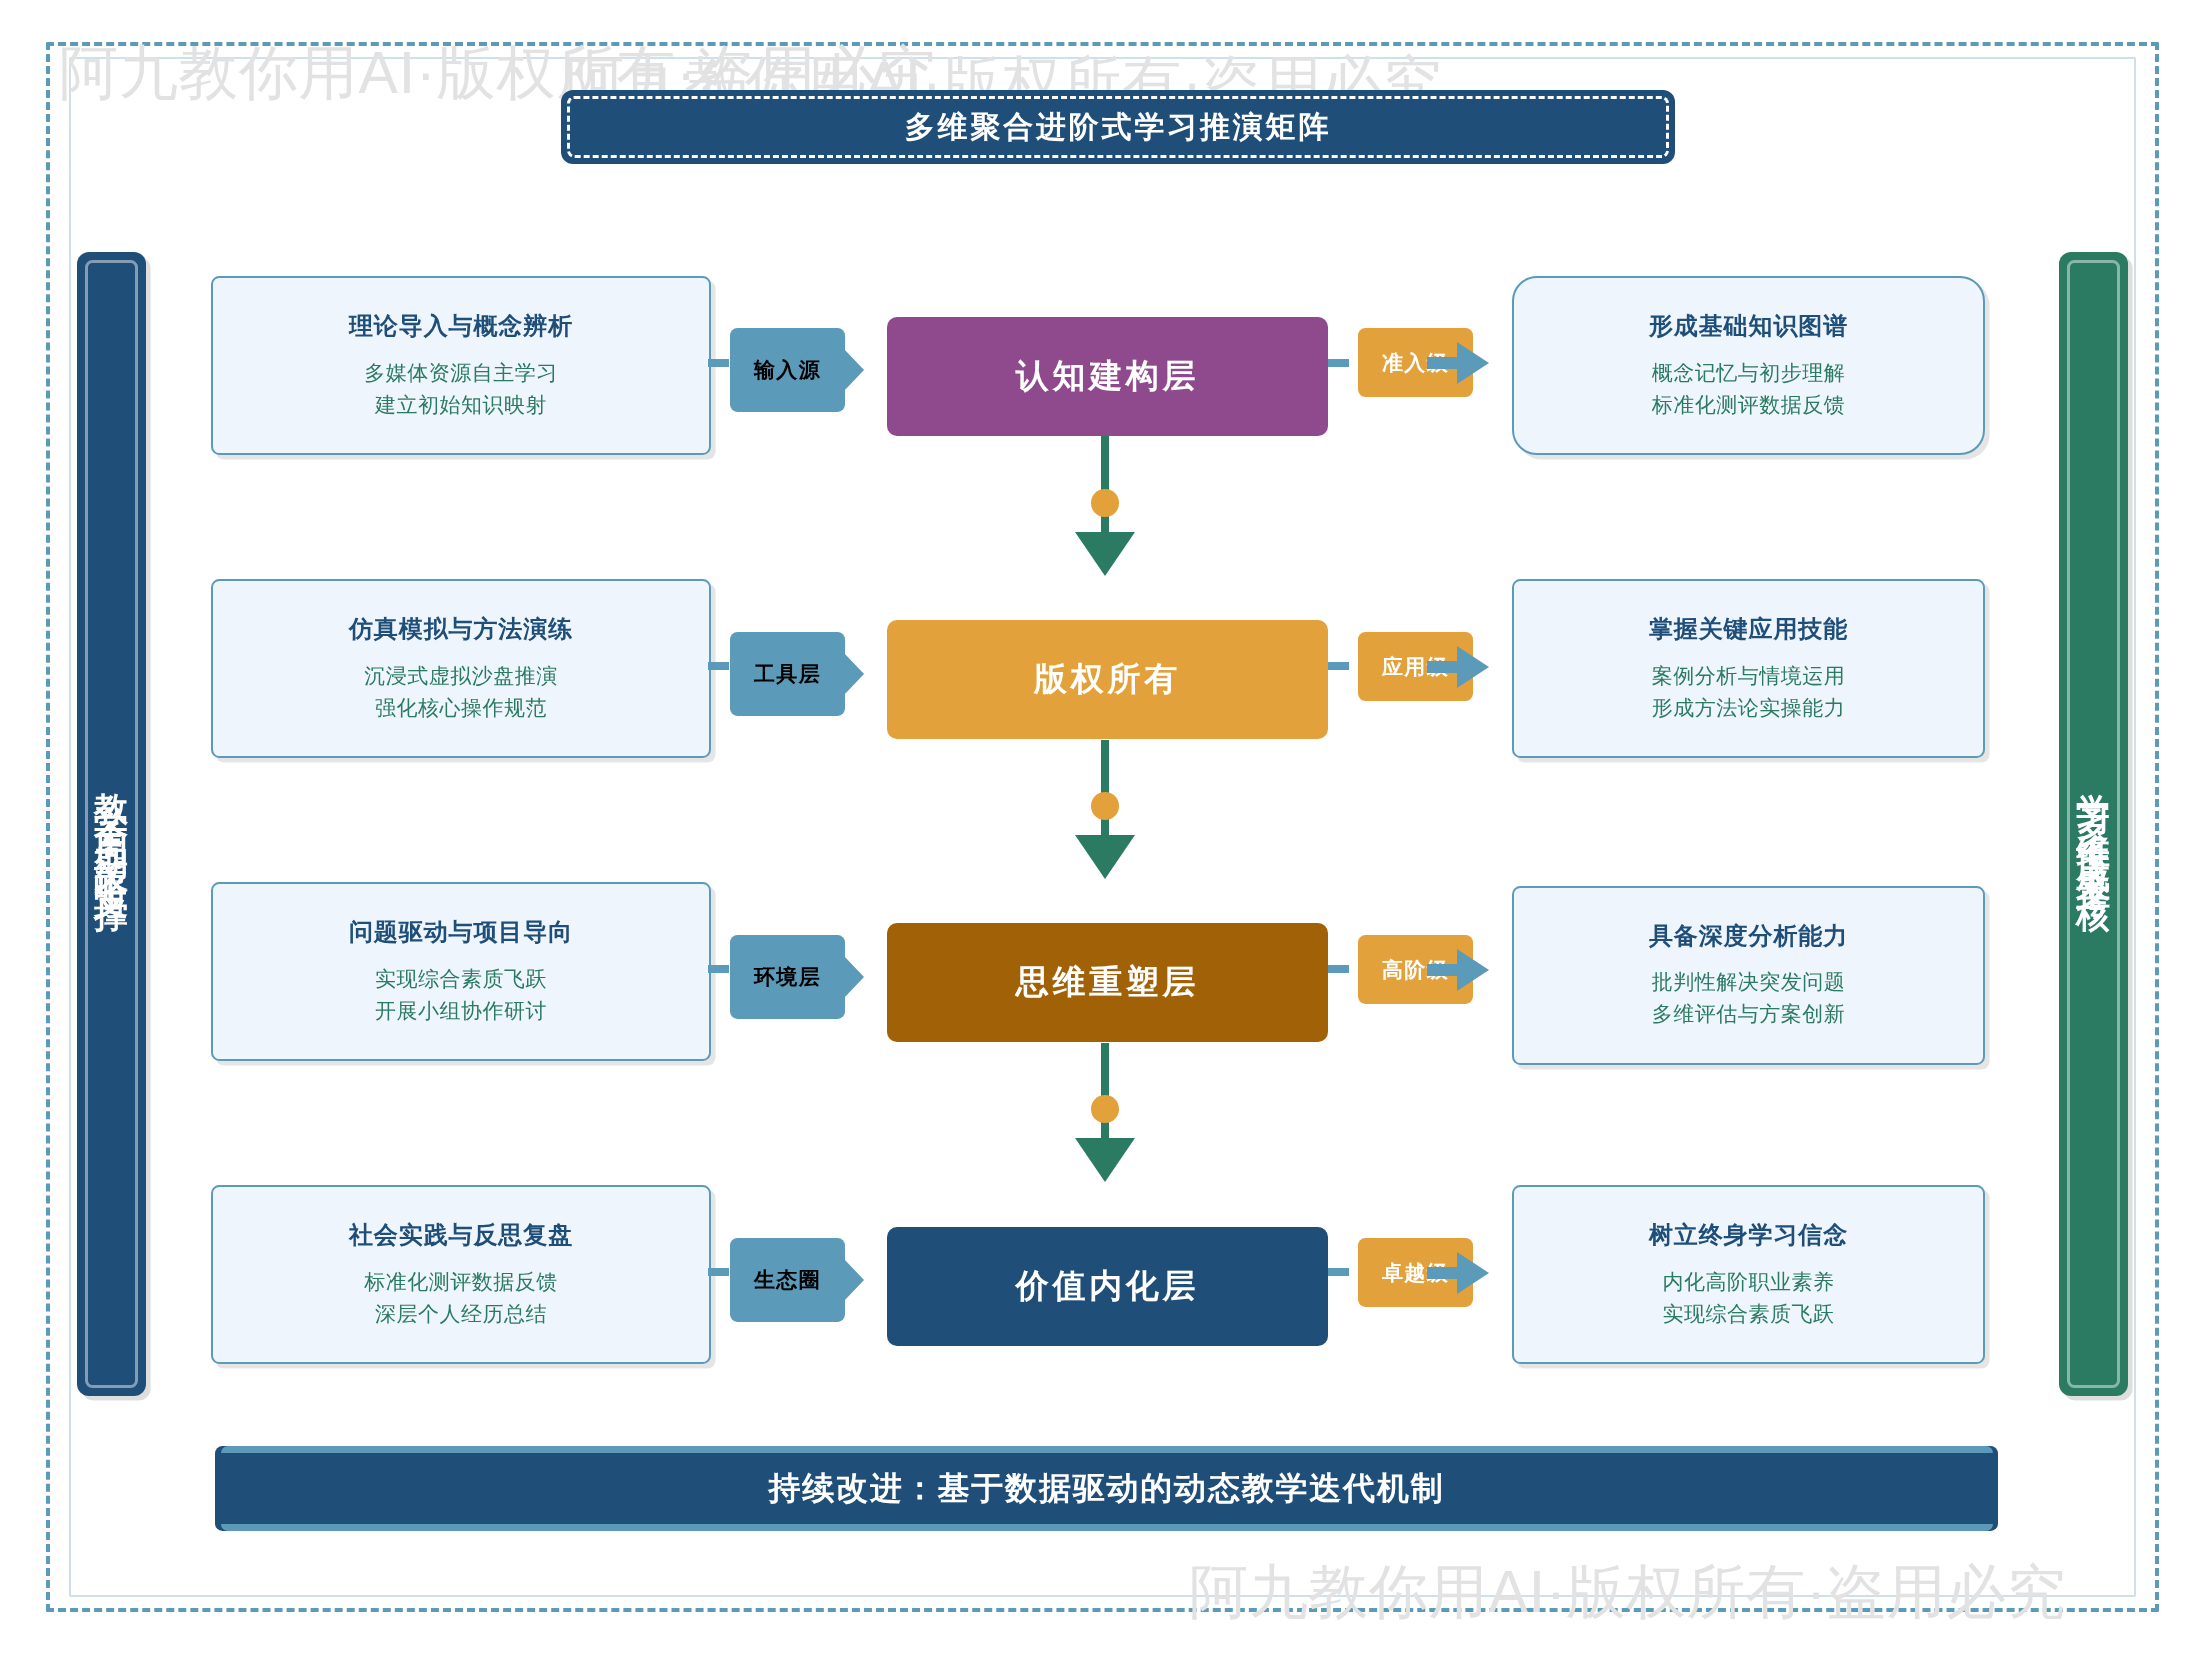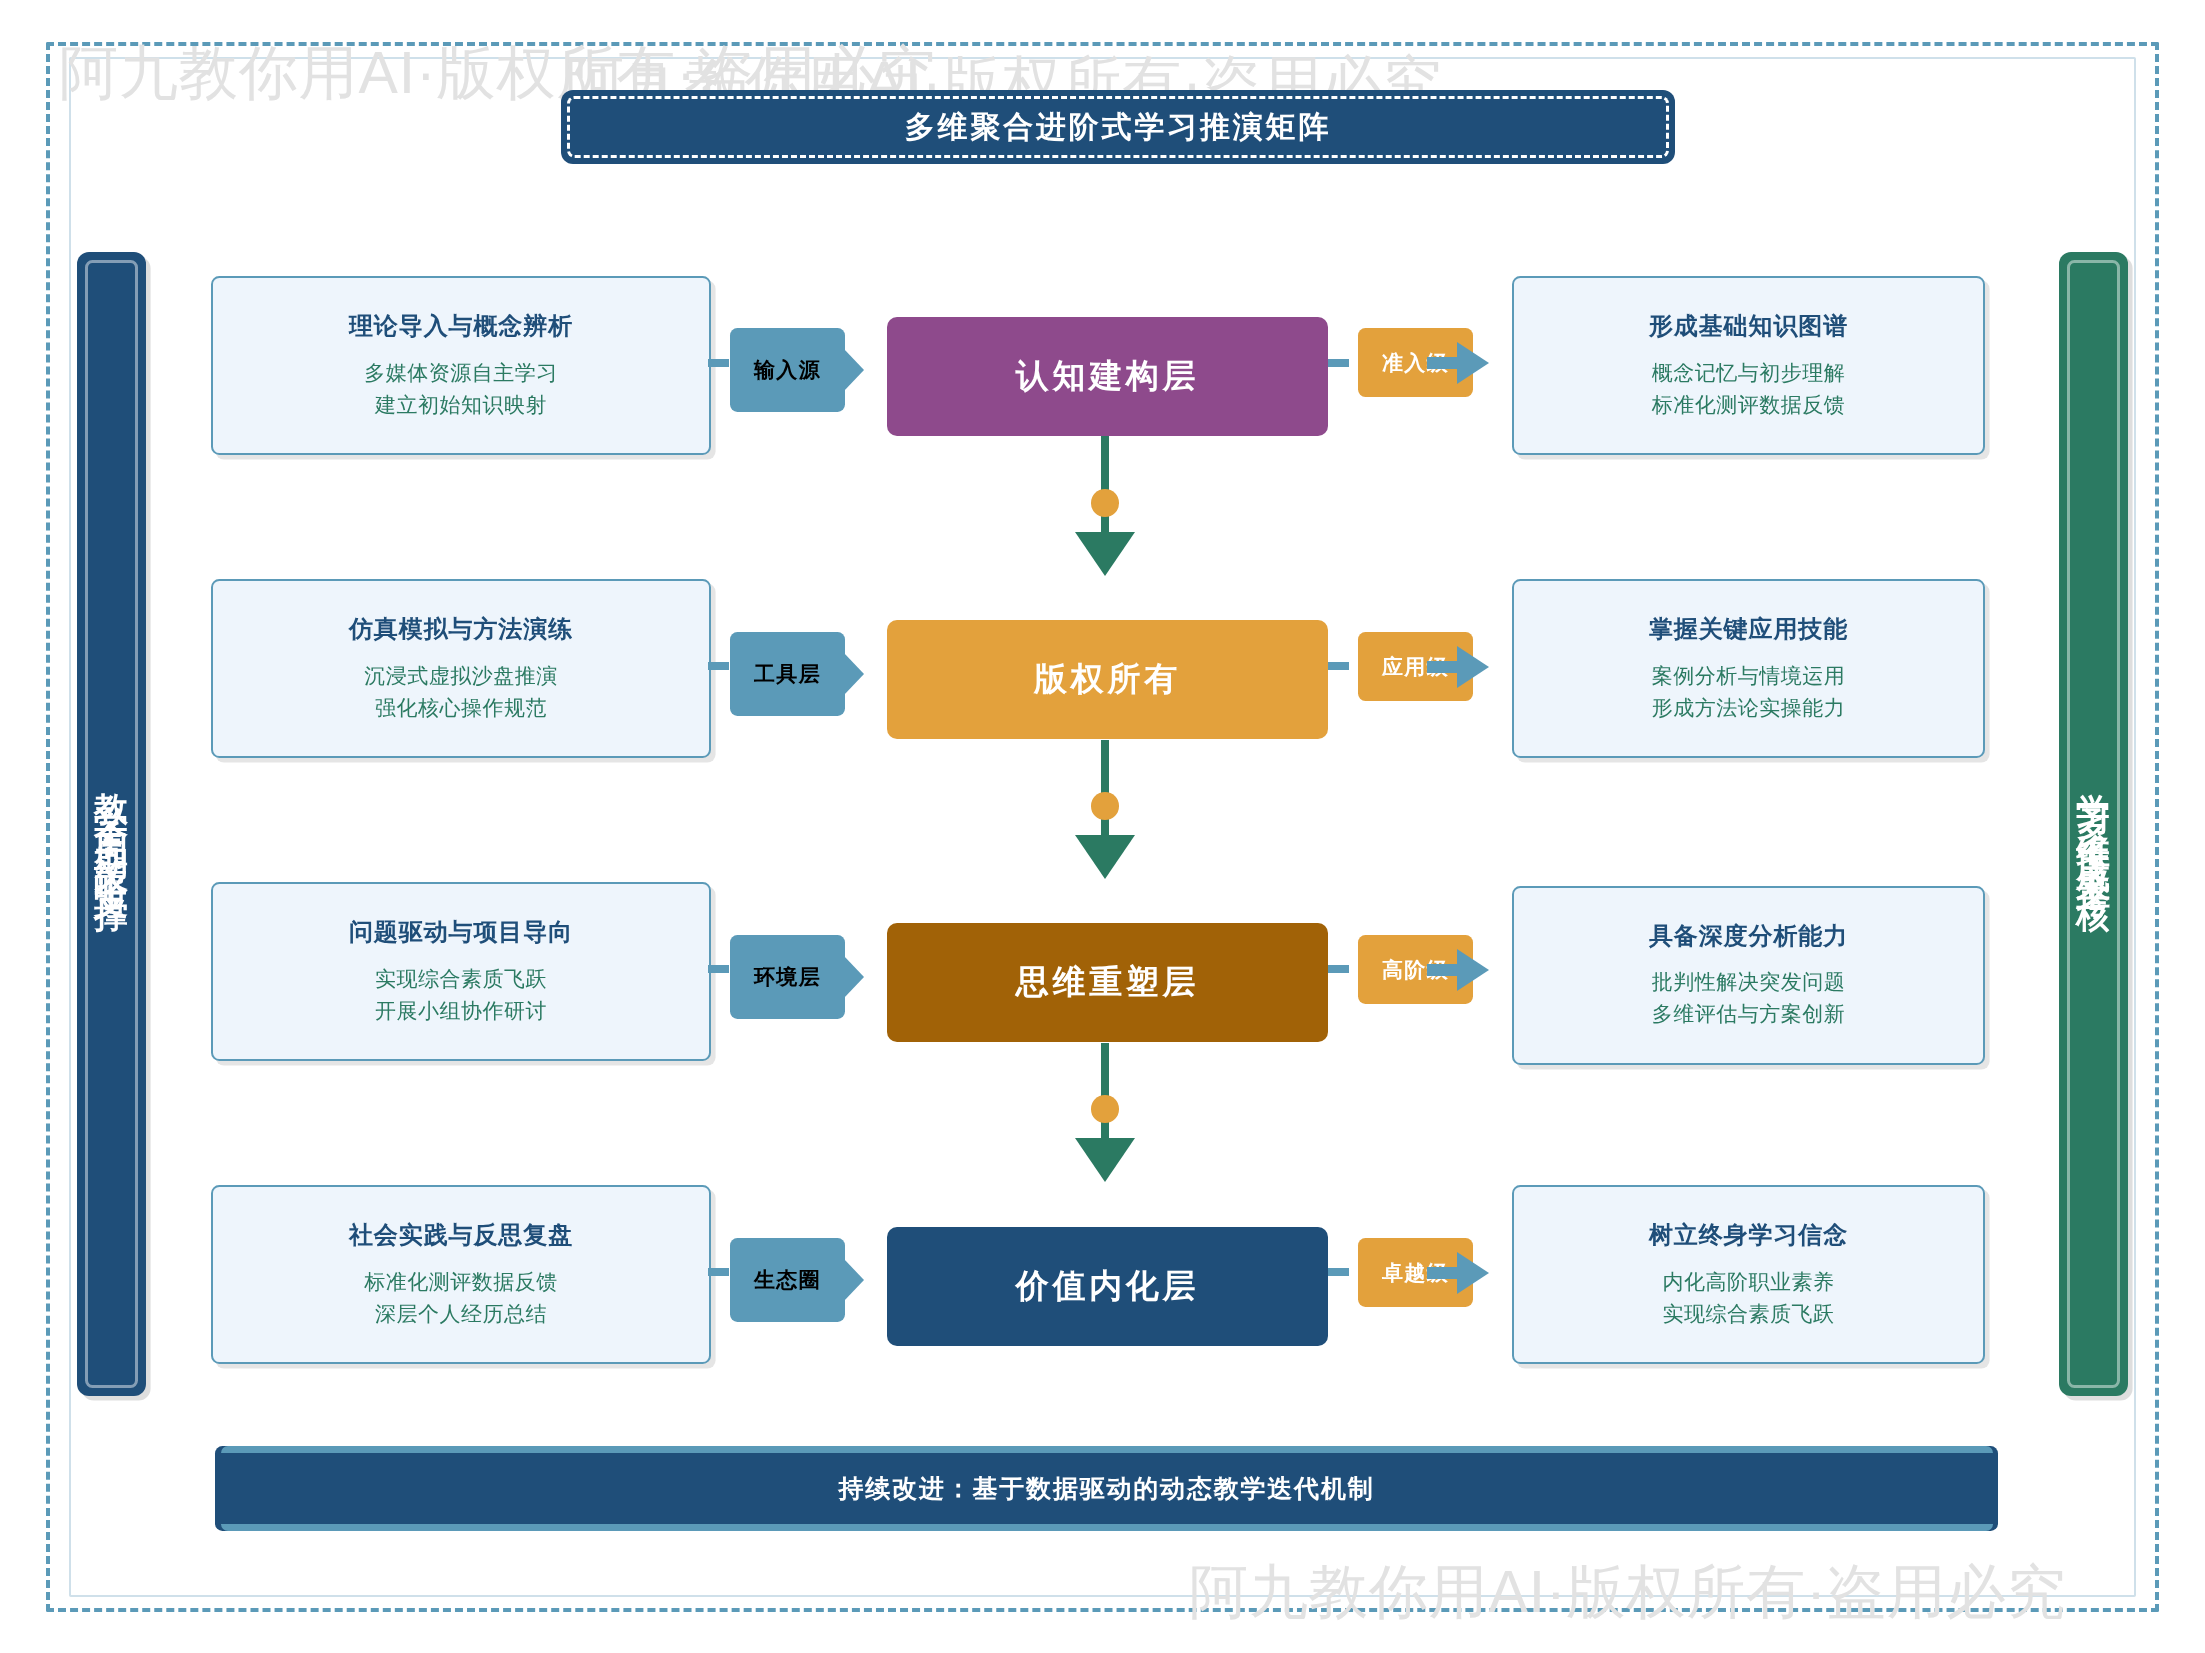--- a/index.html
+++ b/index.html
@@ -123,21 +123,21 @@
     border-top:44px solid #2b7a62;
   }
   
   .footer{
     position:absolute;left:215px;top:1446px;width:1783px;height:85px;
     background:#1f4e79;border-radius:7.4px;
     display:flex;align-items:center;justify-content:center;
   }
   .footer .stripe-top{position:absolute;left:5.5px;right:5.5px;top:0;height:7.4px;background:#5b9ab8;border-radius:7.4px 7.4px 0 0;}
   .footer .stripe-bot{position:absolute;left:5.5px;right:5.5px;bottom:0;height:7.4px;background:#5b9ab8;border-radius:0 0 7.4px 7.4px;}
-  .footer .txt{position:relative;color:#fff;font-size:25px;font-weight:bold;letter-spacing:1.8px;}
+  .footer .txt{position:relative;color:#fff;font-size:32px;font-weight:bold;letter-spacing:1.8px;}
 </style>
 </head>
 <body>
 
 <div class="outer-dash"></div>
 <div class="inner-line"></div>
 
 <div class="wm wm-top">阿九教你用AI·版权所有·盗用必究</div>
 <div class="wm wm-mid">阿九教你用AI·版权所有·盗用必究</div>
 <div class="wm wm-bot">阿九教你用AI·版权所有·盗用必究</div>
@@ -171,21 +171,21 @@
   <div class="node" style="top:317px;height:119px;background:#8e4a8c;">
     <div class="base"></div>
     <span>认知建构层</span>
   </div>
   <div class="dashline" style="left:1328px;top:359px;width:60px;"></div>
   <div class="rtag" style="left:1358px;top:328px;width:115px;">
     <span>准入级</span>
     <div class="arrow-stem"></div>
     <div class="arrow"></div>
   </div>
-  <div class="rcard" style="top:276px;height:175px;">
+  <div class="rcard" style="top:276px;height:175px;border-radius:25px;">
     <div class="accent" style="background:#8e4a8c"></div>
     <div class="card-title">形成基础知识图谱</div>
     <div class="card-sub">概念记忆与初步理解</div>
     <div class="card-sub">标准化测评数据反馈</div>
   </div>
 </div>
 
 <div class="vconn" style="top:436px;height:96px;"></div>
 <div class="vdot" style="top:489px;"></div>
 <div class="varrow" style="top:532px;"></div>

